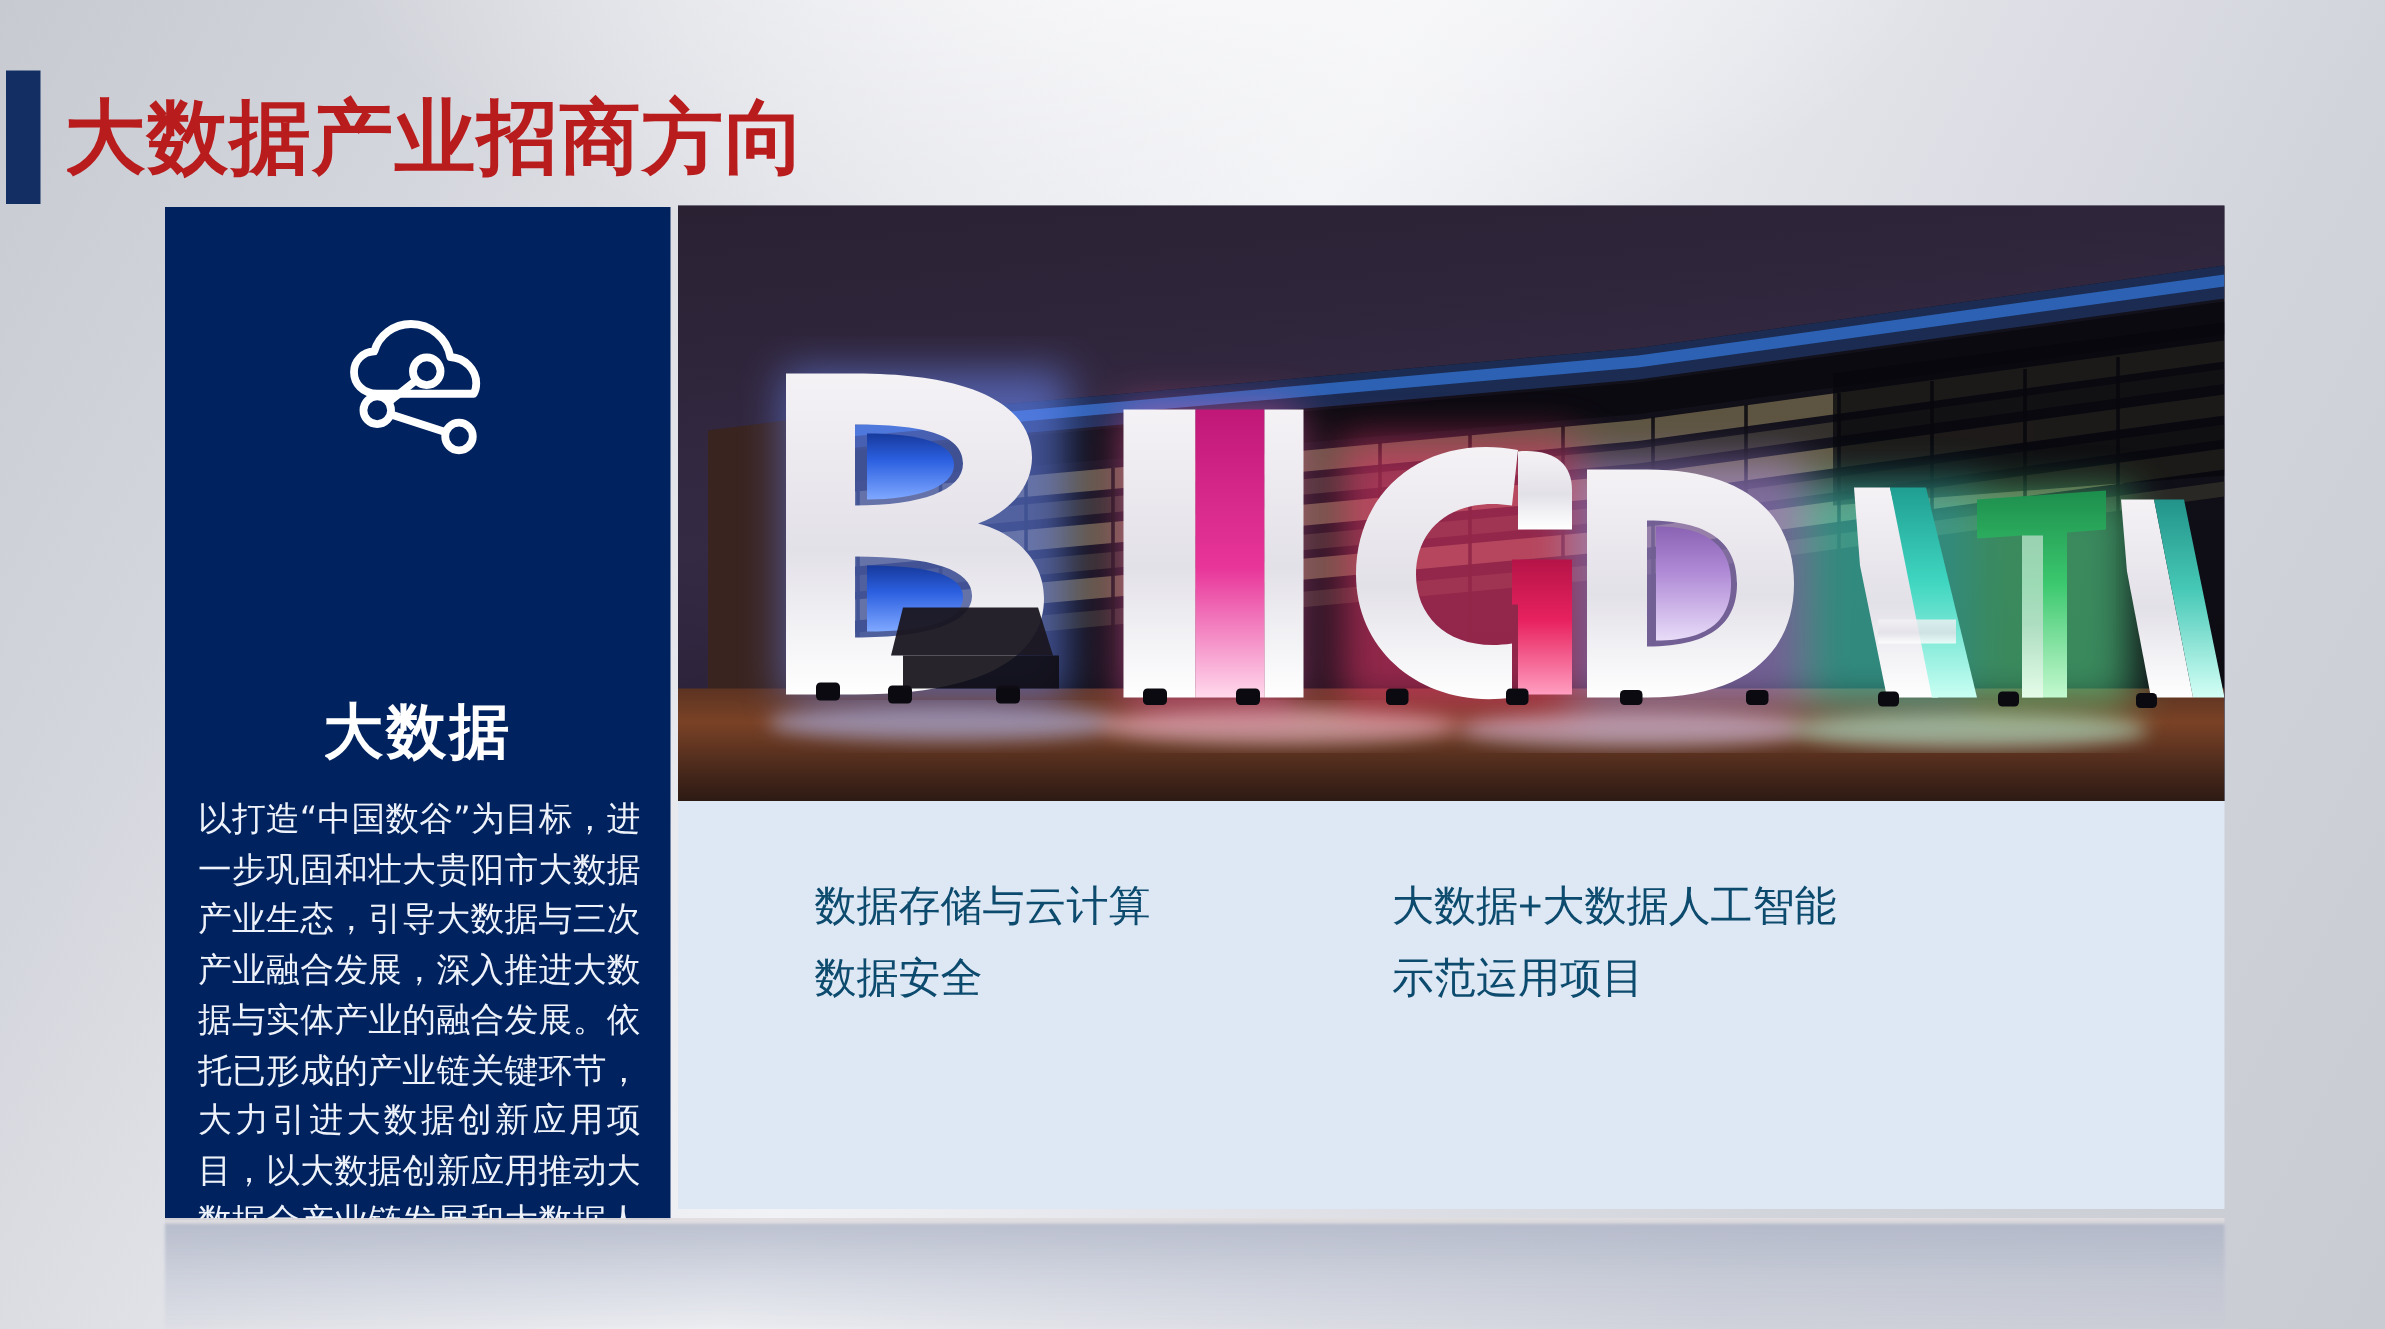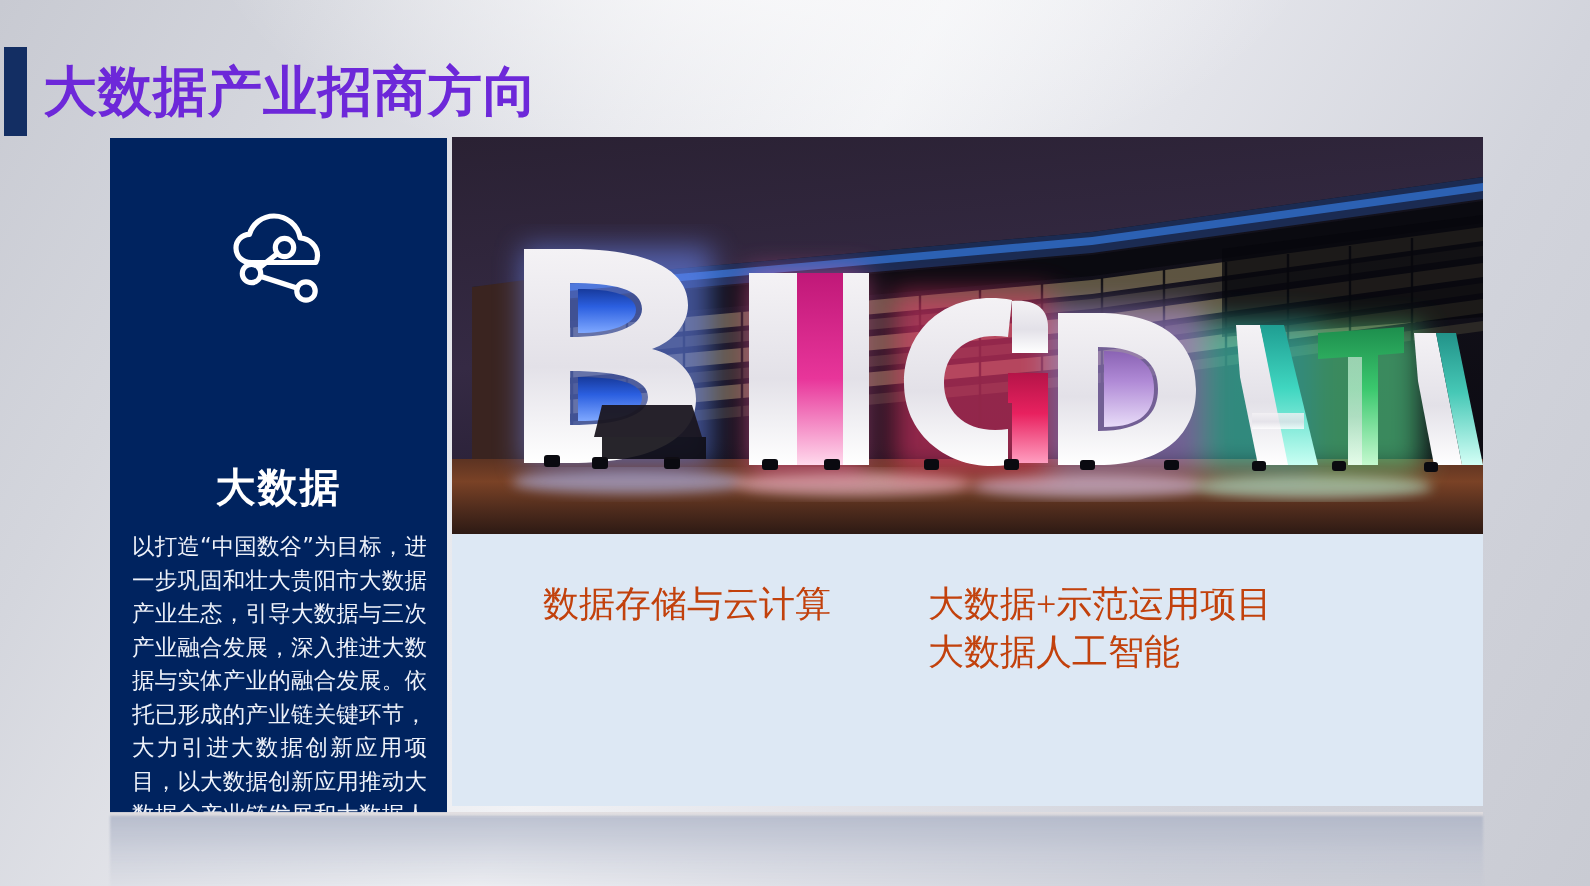--- a/index.html
+++ b/index.html
@@ -13,21 +13,21 @@
   }
 
   
   #title-bar { position:absolute; left:0; top:40px; width:100%; height:100px; }
   #title-accent {
     position:absolute; left:4px; top:7px; width:23px; height:89px;
     background:#132e63;
   }
   #page-title {
     position:absolute; left:43px; top:9px;
-    font-size:54px; font-weight:bold; color:#6d28d9;
+    font-size:54px; font-weight:bold; color:#b91c1c;
     letter-spacing:1px; line-height:86px; white-space:nowrap;
     font-family:"DejaVu Sans","Liberation Sans",sans-serif;
   }
 
   
   #info-card {
     position:absolute; left:110px; top:138px; width:337px; height:675px;
     background:#00235f; overflow:hidden;
   }
   #card-icon { position:absolute; left:50%; top:66px; transform:translateX(-50%); }
@@ -53,22 +53,22 @@
 
   
   #topics-panel {
     position:absolute; left:452px; top:534px; width:1031px; height:272px;
     background:#dde8f4;
   }
   .topics-col { position:absolute; top:46px; }
   #topics-col-left { left:91px; }
   #topics-col-right { left:476px; }
   .topic-item {
-    font-size:36px; line-height:48px; color:#c2410c; white-space:nowrap;
-    font-family:Liberation Serif, serif;
+    font-size:28px; line-height:48px; color:#0c4a6e; white-space:nowrap;
+    font-family:Liberation Sans, sans-serif;
   }
 
   
   #reflection {
     position:absolute; left:110px; top:816px; width:1373px; height:70px;
     background:linear-gradient(180deg, rgba(170,177,196,.75) 0%, rgba(186,192,208,.45) 55%, rgba(196,200,214,.12) 100%);
     filter:blur(1.2px);
   }
   #reflection-seam {
     position:absolute; left:110px; top:812px; width:1373px; height:5px;
@@ -280,21 +280,22 @@
     <polygon points="150,268 240,268 250,300 142,300" fill="#1a1620" opacity=".95"></polygon>
     <rect x="150" y="300" width="104" height="22" fill="#0f0d14" opacity=".9"></rect>
 
     <rect width="1031" height="397" fill="none"></rect>
   </svg>
 </div>
 
 <div id="topics-panel">
   <div class="topics-col" id="topics-col-left">
     <div class="topic-item">数据存储与云计算</div>
+    <div class="topic-item">数据安全</div>
   </div>
   <div class="topics-col" id="topics-col-right">
-    <div class="topic-item">大数据+示范运用项目</div>
-    <div class="topic-item">大数据人工智能</div>
+    <div class="topic-item">大数据+大数据人工智能</div>
+    <div class="topic-item">示范运用项目</div>
   </div>
 </div>
 
 <div id="reflection-seam"></div>
 <div id="reflection"></div>
 
 </body></html>

